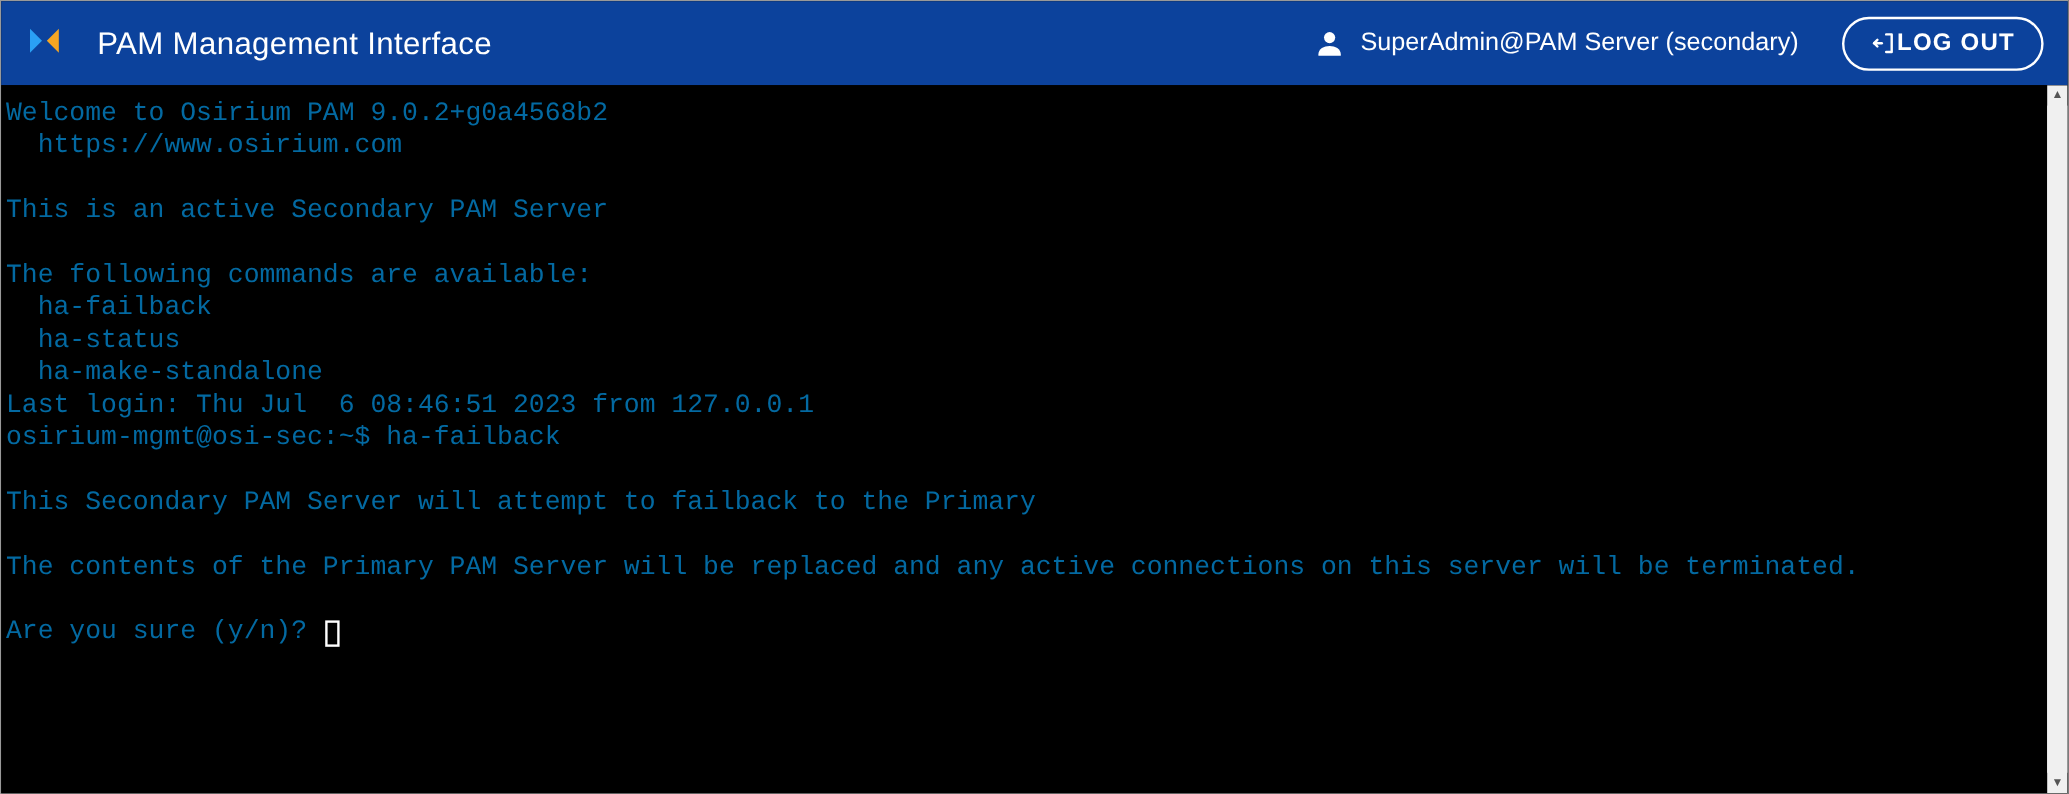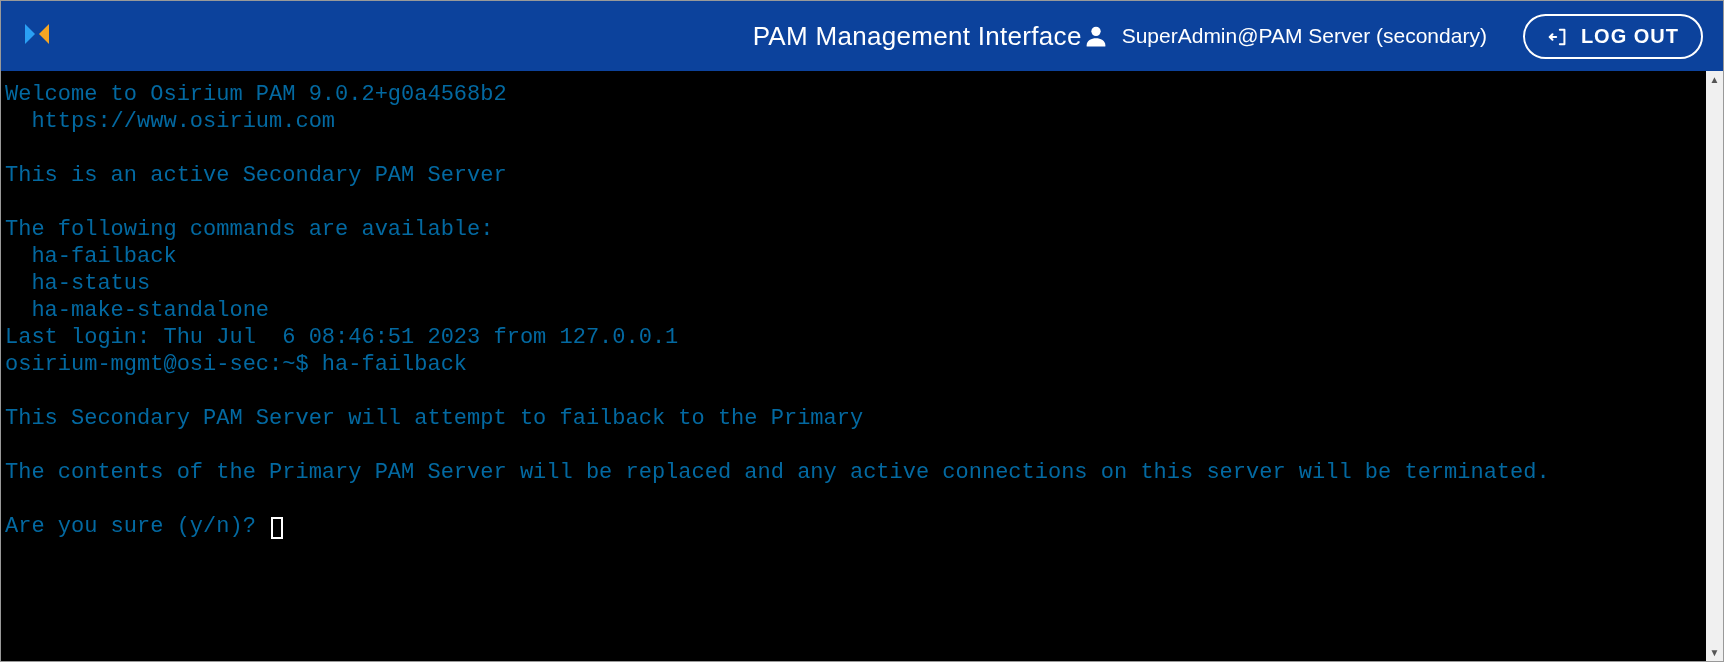--- a/index.html
+++ b/index.html
@@ -17,37 +17,35 @@
   .logo {
     width: 32px; height: 32px; margin-right: 28px;
     position: relative;
   }
   .logo svg { width: 100%; height: 100%; }
   .title {
     font-size: 26px;
     font-weight: 500;
     flex: 1;
     letter-spacing: 0.3px;
-    text-align: right;
   }
   .user-area {
     display: flex;
     align-items: center;
     gap: 12px;
     font-size: 21px;
   }
   .user-icon svg { width: 28px; height: 28px; display: block; }
   .logout-btn {
     margin-left: 36px;
     border: 2px solid #fff;
     border-radius: 999px;
     padding: 9px 22px;
     display: flex;
-    align-items: flex-end;
-    gap: 12px;
+    align-items: center;
     cursor: pointer;
     font-size: 20px;
     font-weight: 700;
     letter-spacing: 1px;
     color: #fff;
     background: transparent;
   }
   .logout-btn svg { width: 22px; height: 22px; display: block; }
   .terminal-wrap {
     flex: 1;

